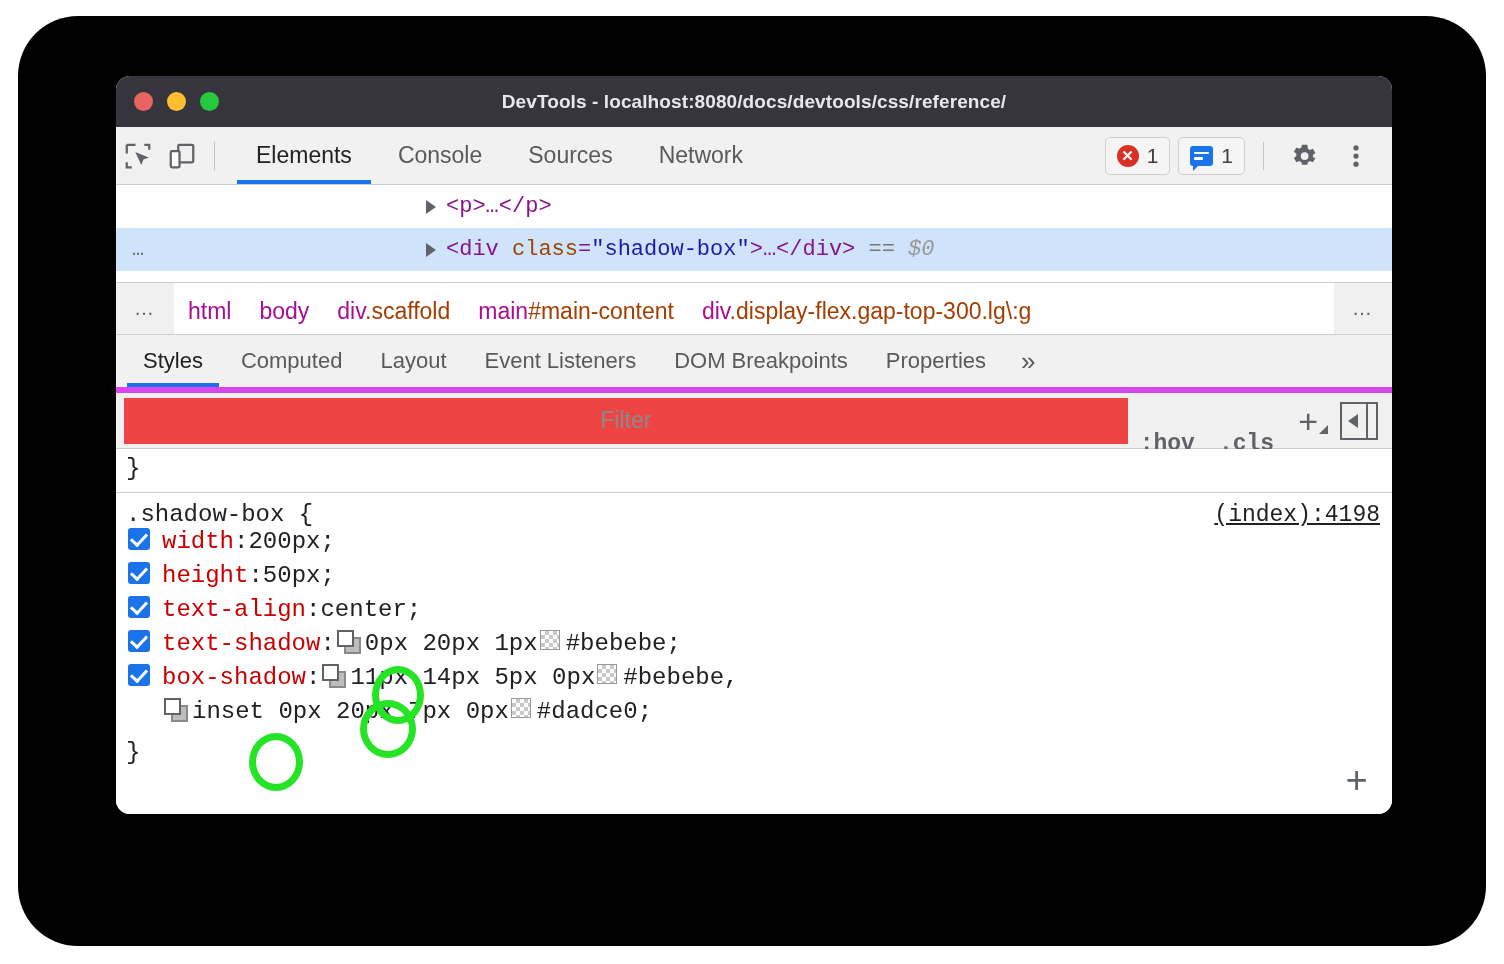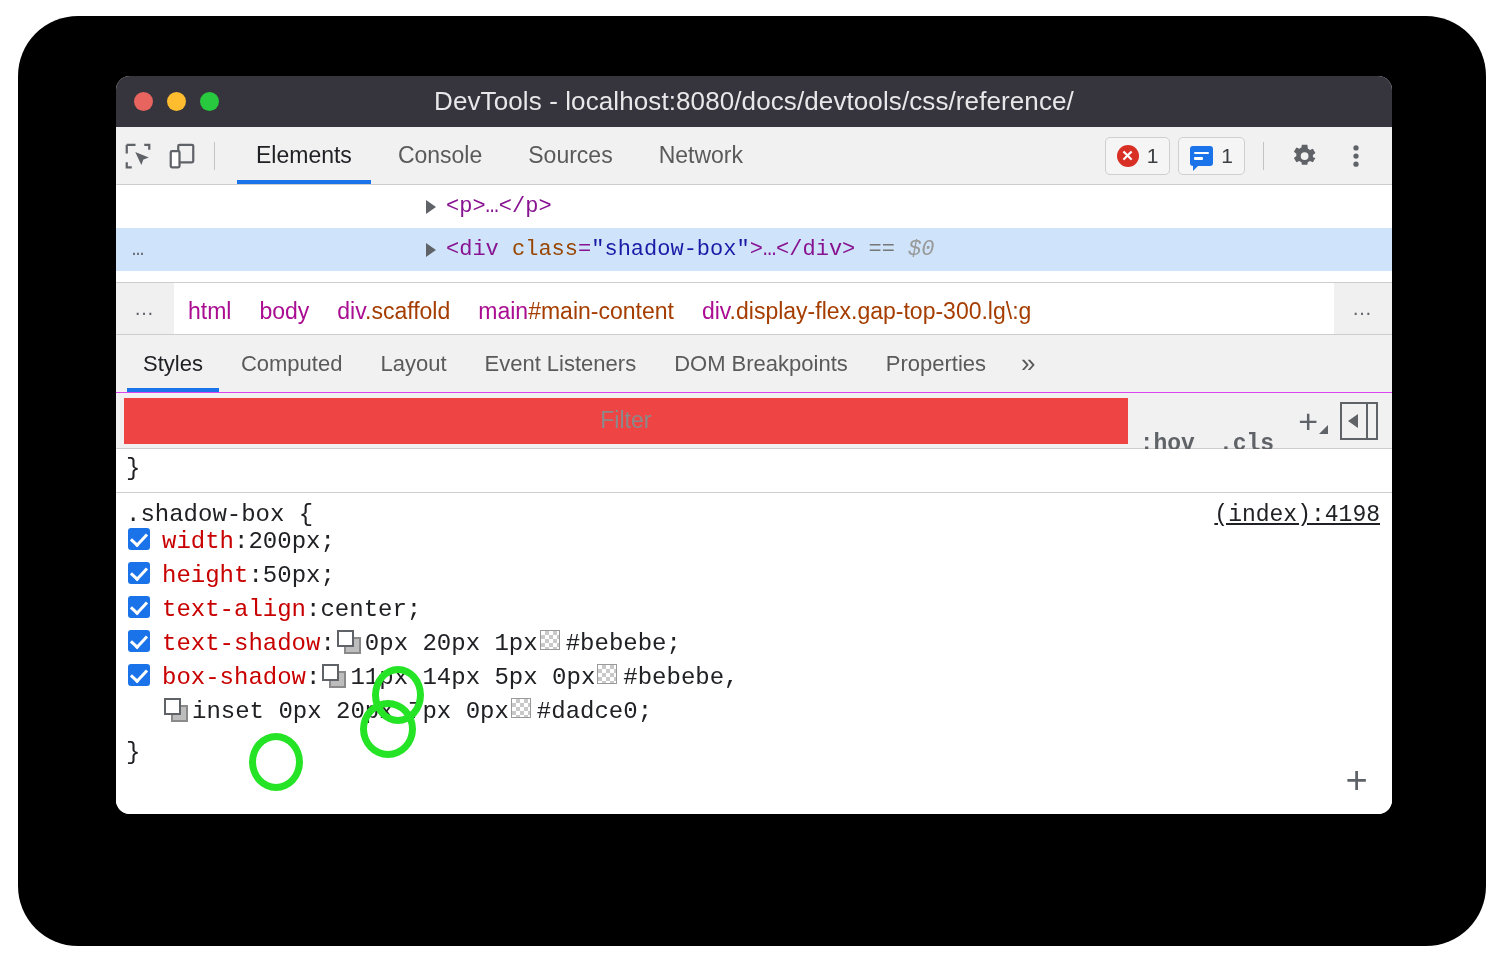--- a/index.html
+++ b/index.html
@@ -63,22 +63,22 @@
   }
   .tl { width: 19px; height: 19px; border-radius: 50%; }
   .tl.red    { background: #e8645f; }
   .tl.yellow { background: #fdbd2e; }
   .tl.green  { background: #28c83f; }
   #title-text {
     position: absolute;
     left: 0; right: 0;
     text-align: center;
     color: #e8e8ea;
-    font-size: 26px;
-    font-weight: normal;
+    font-size: 19px;
+    font-weight: bold;
     letter-spacing: .1px;
     pointer-events: none;
   }
 
   
   #dt-toolbar {
     height: 58px;
     background: #f1f1f1;
     border-bottom: 1px solid #cdcdcd;
     display: flex;
@@ -230,21 +230,21 @@
     margin-top: 6px;
   }
   .crumb .c-tag { color: #aa0d91; }
   .crumb-ellipsis.right { margin-left: auto; }
 
   
   #pane-tabs {
     flex: none;
     height: 58px;
     background: #f1f1f1;
-    border-bottom: 1px solid #d946ef;
+    border-bottom: 6px solid #d946ef;
     display: flex;
     align-items: stretch;
     padding-left: 8px;
   }
   .pane-tab {
     display: flex; align-items: center;
     padding: 0 19px;
     font-size: 22px;
     color: #5a5a5a;
     position: relative;

